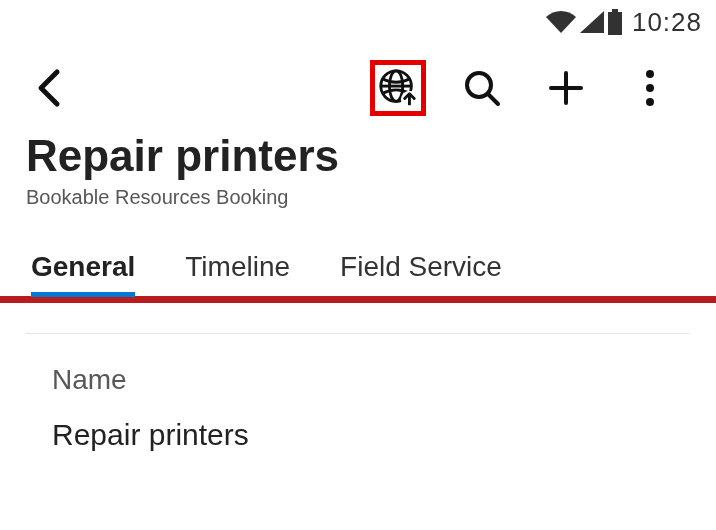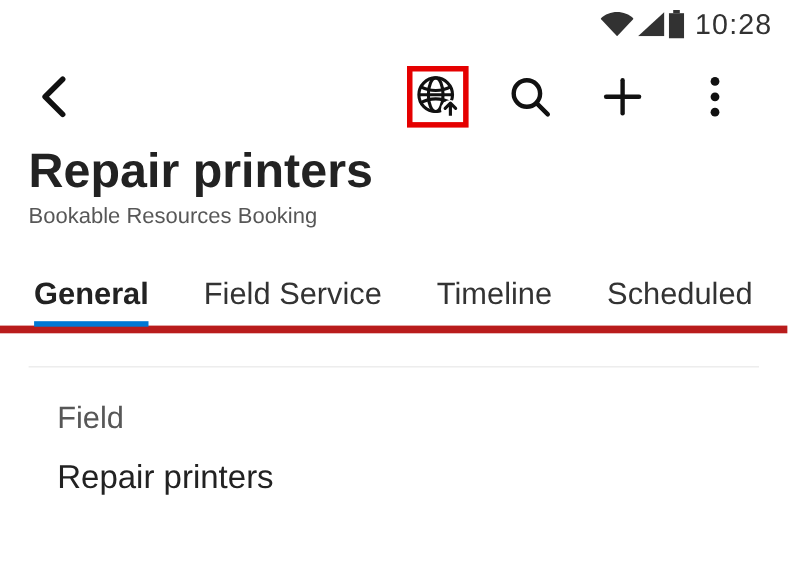--- a/index.html
+++ b/index.html
@@ -90,23 +90,22 @@
   </div>
 </div>
 
 <div class="title-block">
   <div class="page-title">Repair printers</div>
   <div class="page-subtitle">Bookable Resources Booking</div>
 </div>
 
 <div class="tabs">
   <div class="tab active">General</div>
+  <div class="tab">Timeline</div>
   <div class="tab">Field Service</div>
-  <div class="tab">Timeline</div>
-  <div class="tab">Scheduled</div>
 </div>
 
 <div class="form-area">
   <div class="form-inner">
-    <div class="field-label">Field</div>
+    <div class="field-label">Name</div>
     <div class="field-value">Repair printers</div>
   </div>
 </div>
 
 </body></html>

